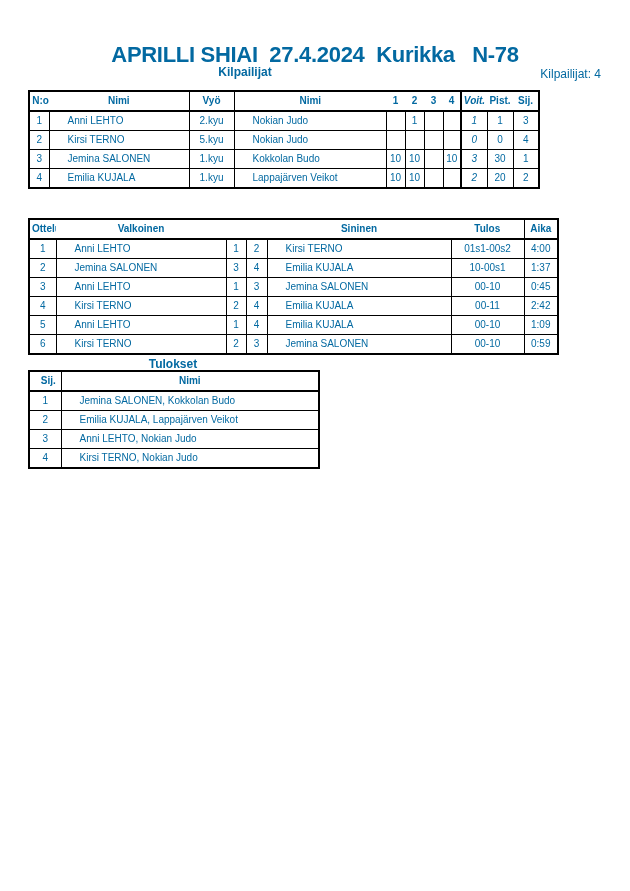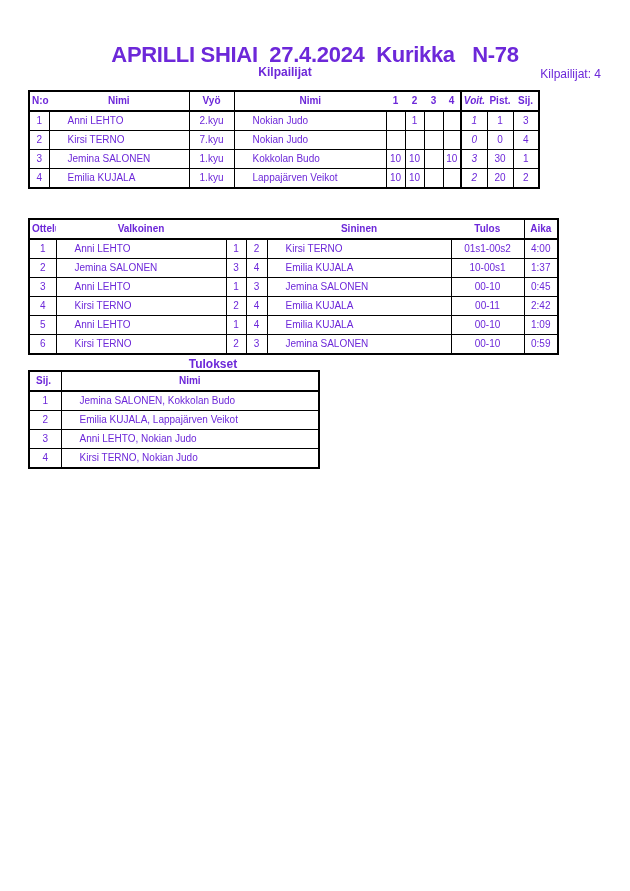--- a/index.html
+++ b/index.html
@@ -6,40 +6,39 @@
     margin: 0;
     padding: 0;
     background: #ffffff;
   }
   .page {
     position: relative;
     width: 630px;
     height: 891px;
     background: #ffffff;
     font-family: "Liberation Sans", sans-serif;
-    color: #6d28d9;
+    color: #0369a1;
     overflow: hidden;
   }
   .doc-title {
     position: absolute;
     top: 42px;
     left: 0;
     width: 630px;
     text-align: center;
     font-size: 22px;
     font-weight: bold;
     white-space: pre;
     letter-spacing: -0.3px;
   }
   .section-title {
     position: absolute;
     font-size: 12px;
     font-weight: bold;
     text-align: center;
-    margin-left: 40px;
   }
   .sub-kilpailijat { top: 65px; left: 0; width: 490px; }
   .sub-ottelut    { top: 199px; left: 0; width: 550px; }
   .sub-tulokset   { top: 357px; left: 0; width: 346px; }
   .count-label {
     position: absolute;
     top: 67px;
     right: 29px;
     font-size: 12px;
     font-weight: normal;
@@ -62,21 +61,21 @@
     overflow: hidden;
     vertical-align: middle;
   }
   thead th {
     font-weight: bold;
     border-bottom: 2px solid #000;
   }
   tbody td { border: 1px solid #000; }
   .c { text-align: center; }
   .l { text-align: left; padding-left: 18px; }
-  .hl { text-align: left; padding-left: 2px; }
+  .hl { text-align: center; padding-left: 2px; }
   .hb-r { border-right: 1px solid #000; }
   .thick-l { border-left: 2px solid #000 !important; font-style: italic; }
 </style>
 </head>
 <body>
 
 <div class="page">
 
   <div class="doc-title">APRILLI SHIAI  27.4.2024  Kurikka   N-78</div>
 
@@ -122,21 +121,21 @@
         <td class="c">1</td>
         <td class="c"></td>
         <td class="c"></td>
         <td class="c thick-l">1</td>
         <td class="c">1</td>
         <td class="c">3</td>
       </tr>
       <tr>
         <td class="c">2</td>
         <td class="l">Kirsi TERNO</td>
-        <td class="c">7.kyu</td>
+        <td class="c">5.kyu</td>
         <td class="l">Nokian Judo</td>
         <td class="c"></td>
         <td class="c"></td>
         <td class="c"></td>
         <td class="c"></td>
         <td class="c thick-l">0</td>
         <td class="c">0</td>
         <td class="c">4</td>
       </tr>
       <tr>

